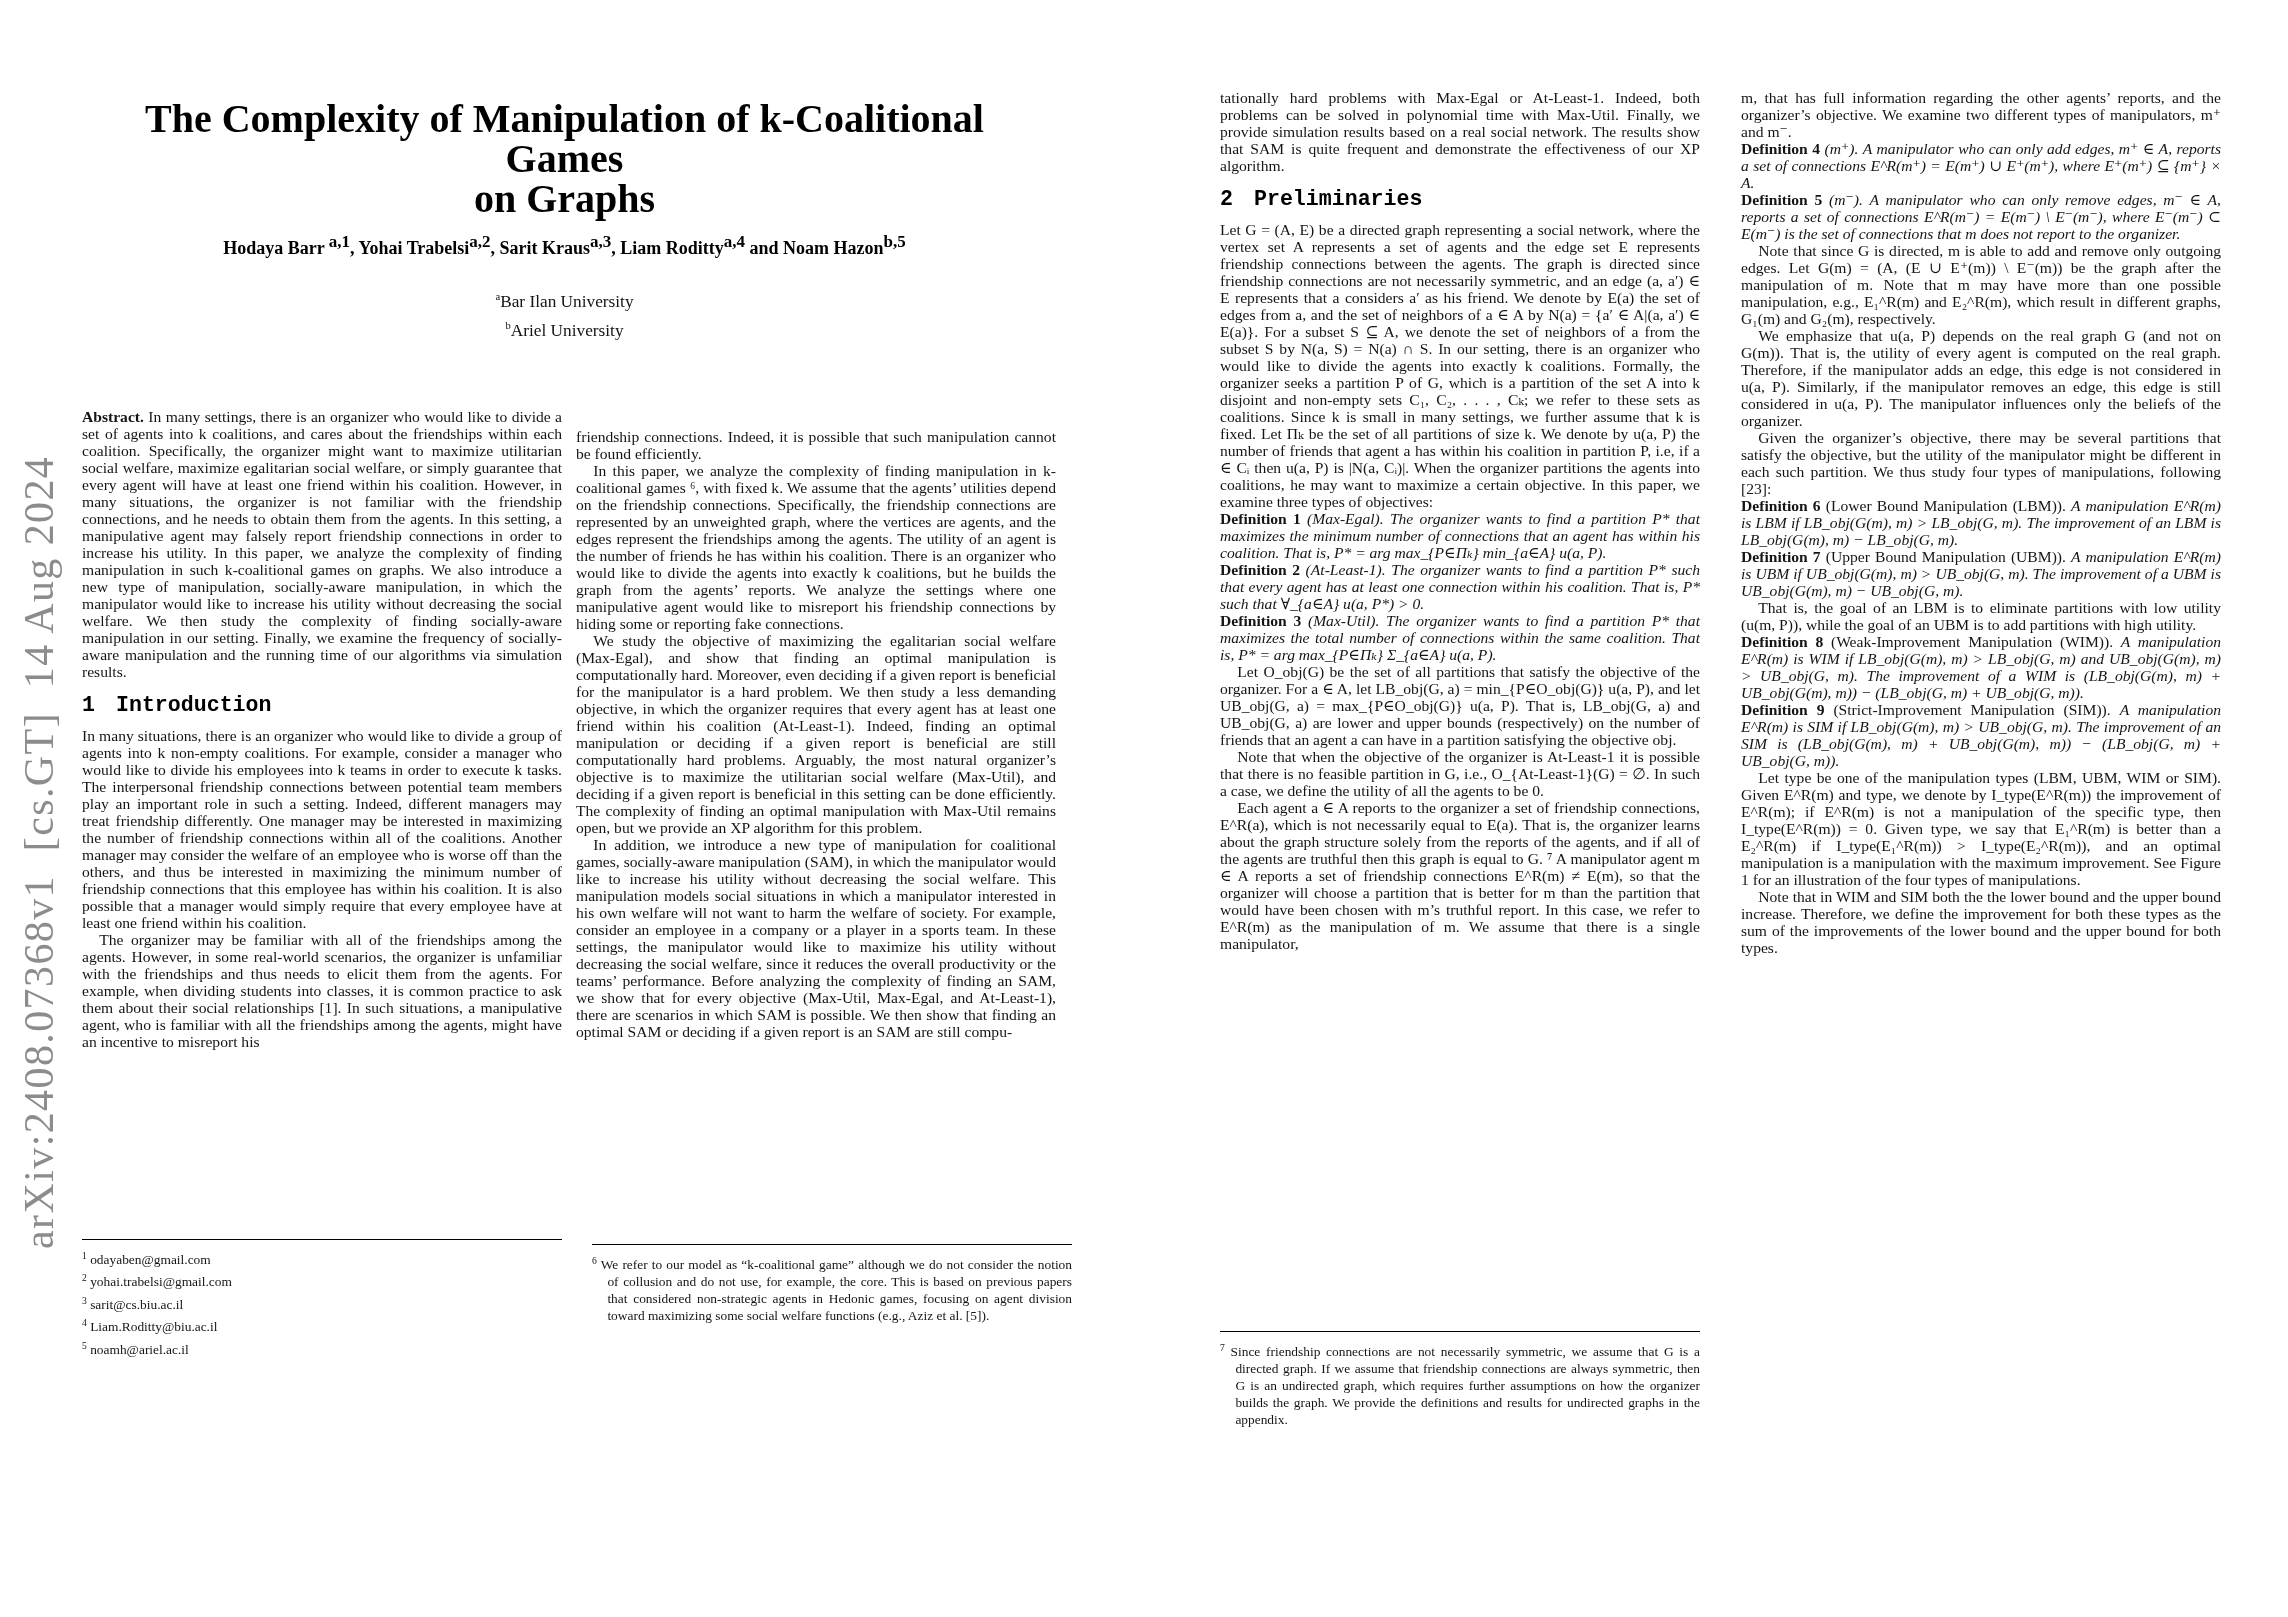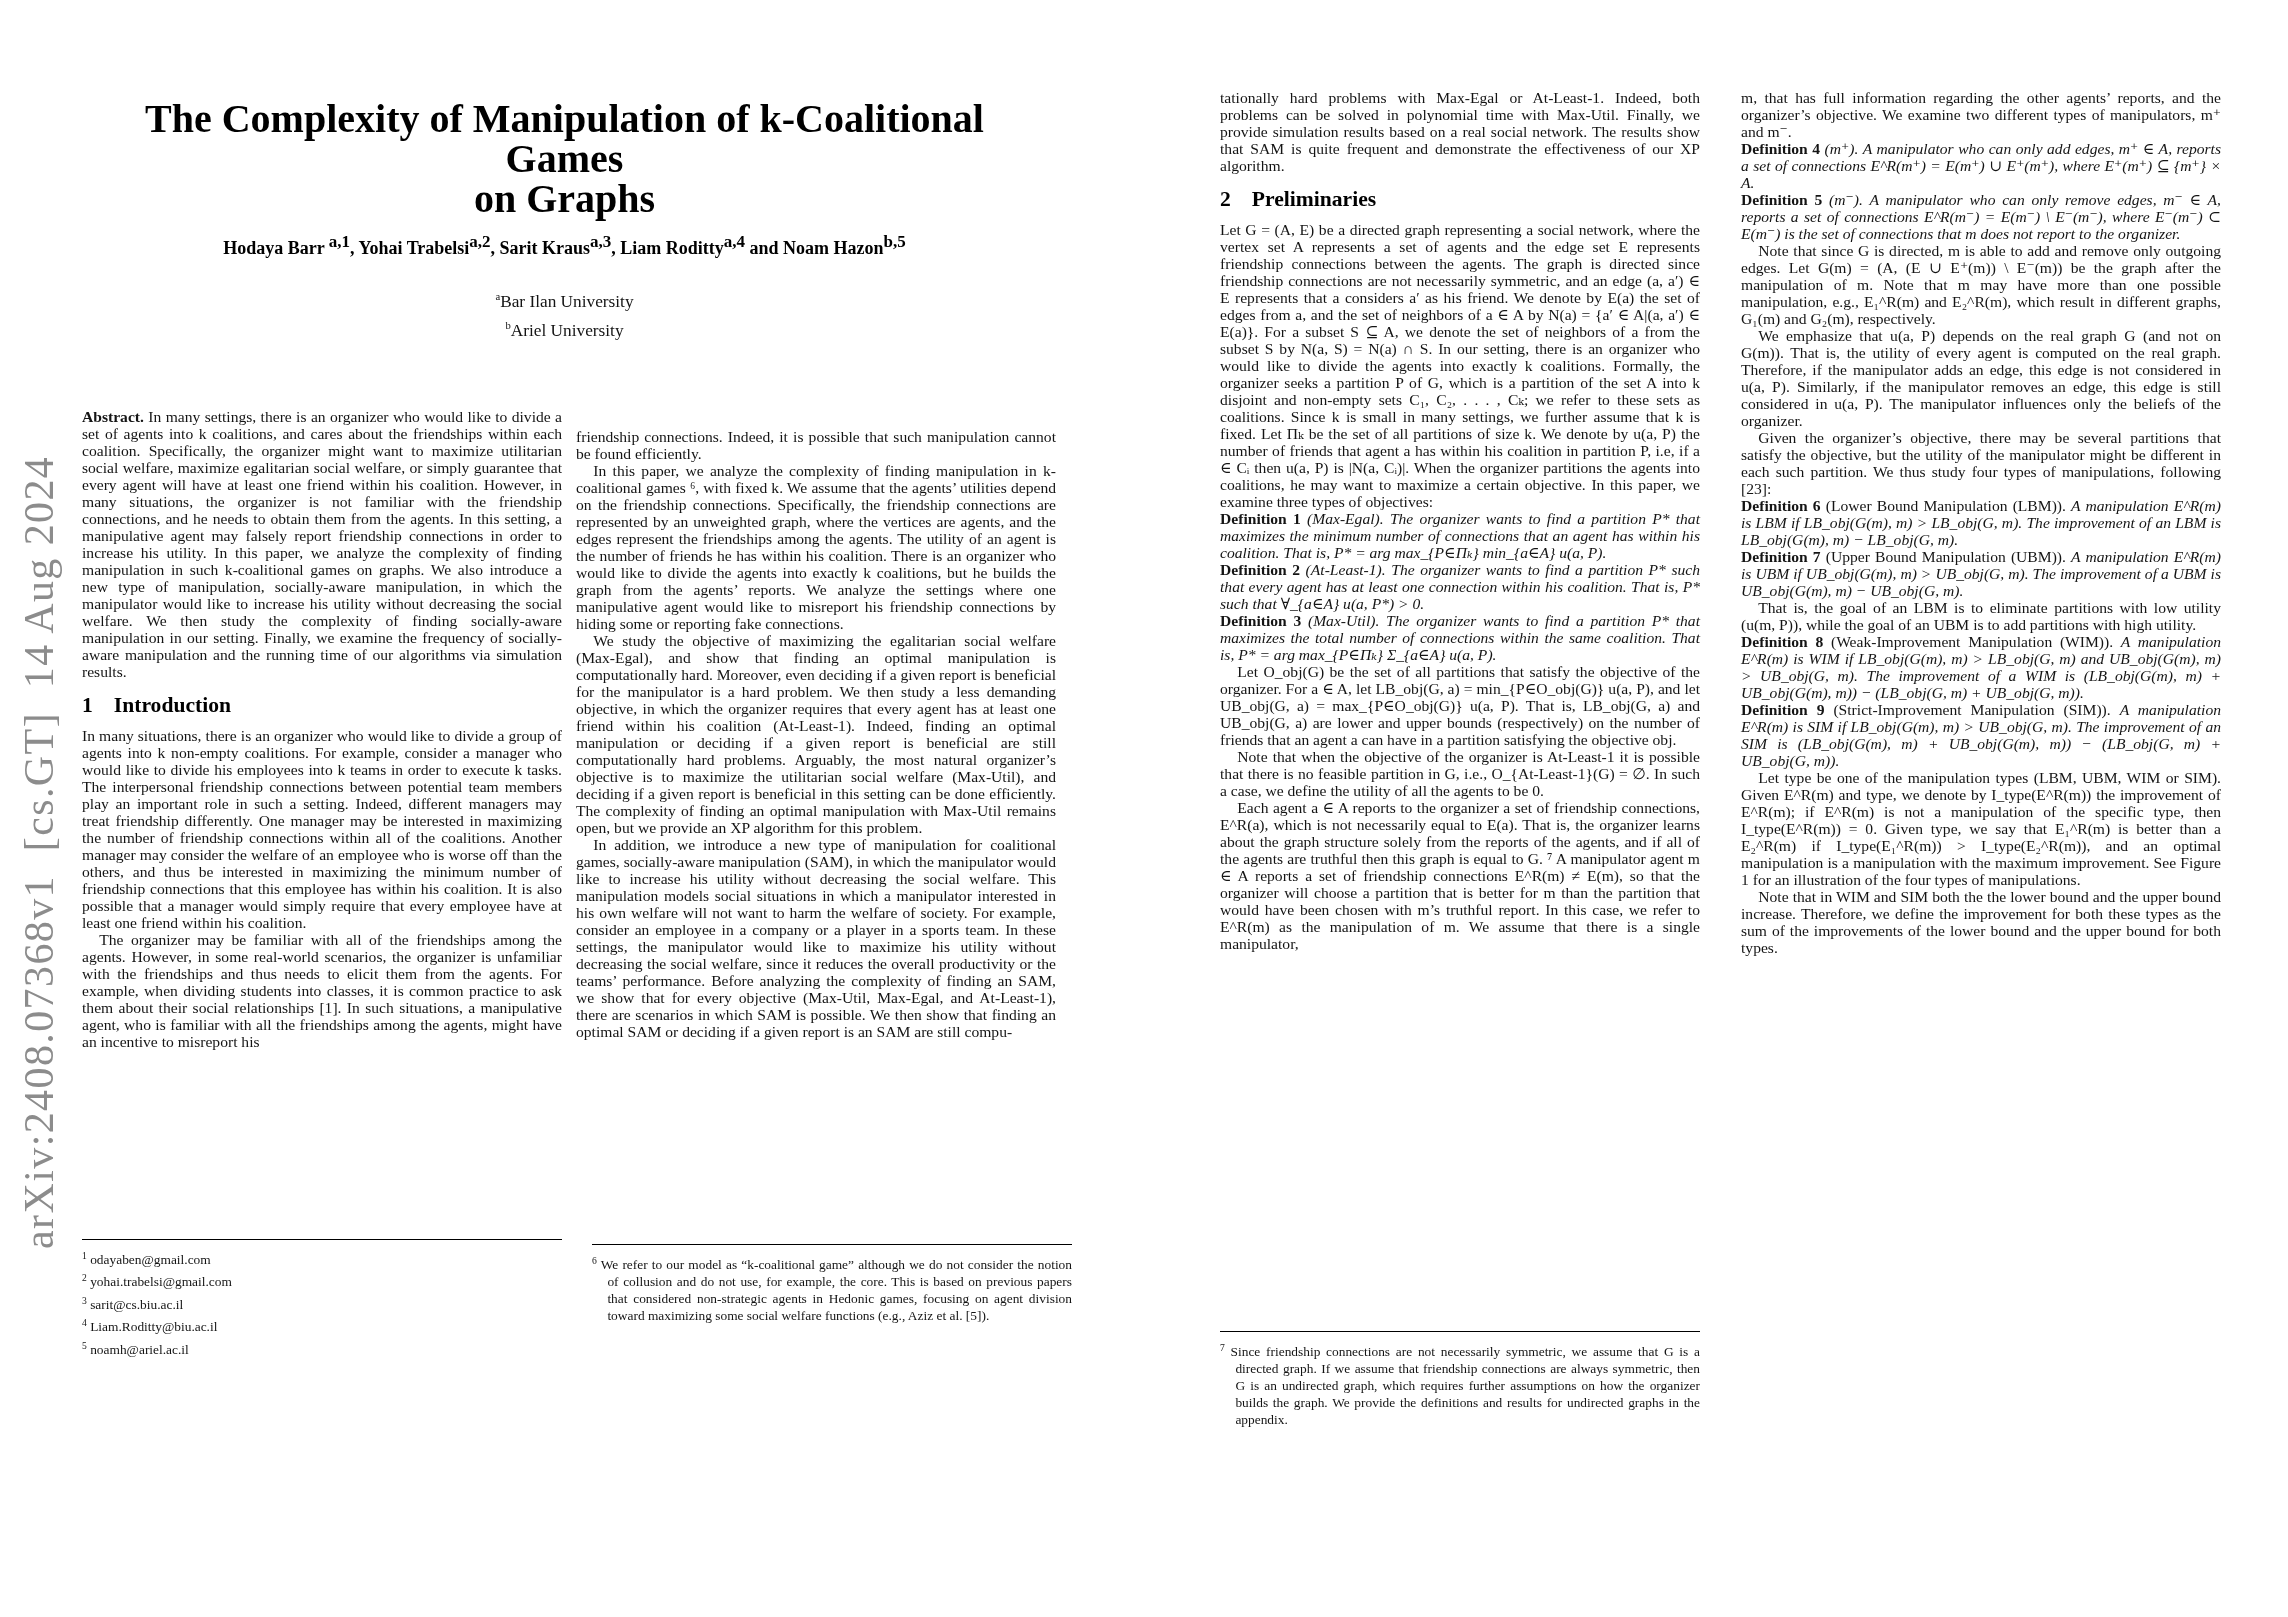--- a/index.html
+++ b/index.html
@@ -30,21 +30,21 @@
 
   
   .col{position:absolute;width:480px;font-size:15.6px;line-height:17px;text-align:justify;}
   #p1c1{left:82px;top:408px;}
   #p1c2{left:576px;top:408px;margin-top:20px;}
   #p2c1{left:1220px;top:89px;}
   #p2c2{left:1741px;top:89px;}
   .col p{margin:0;padding:0;}
   p.ind{text-indent:17.3px;}
   .abs-label{font-weight:bold;}
-  .sec{font-size:21.6px;font-weight:bold;color:#000;margin:17.3px 0 12.5px 0;text-align:left;}
+  .sec{font-size:21.6px;font-weight:bold;color:#000;margin:17.3px 0 12.5px 0;text-align:left;font-family:Liberation Mono, monospace;}
   .sec .sec-t{margin-left:21px;}
   .def{margin:10.6px 0;}
   .def-label{font-weight:bold;}
   .def-name{font-weight:normal;}
   .def-name.it{font-style:italic;}
   .def-body{font-style:italic;}
 
   
   .fnblock{position:absolute;width:480px;font-size:13.4px;line-height:17px;text-align:justify;}
   #p1c1-fn{left:82px;top:1239px;}

